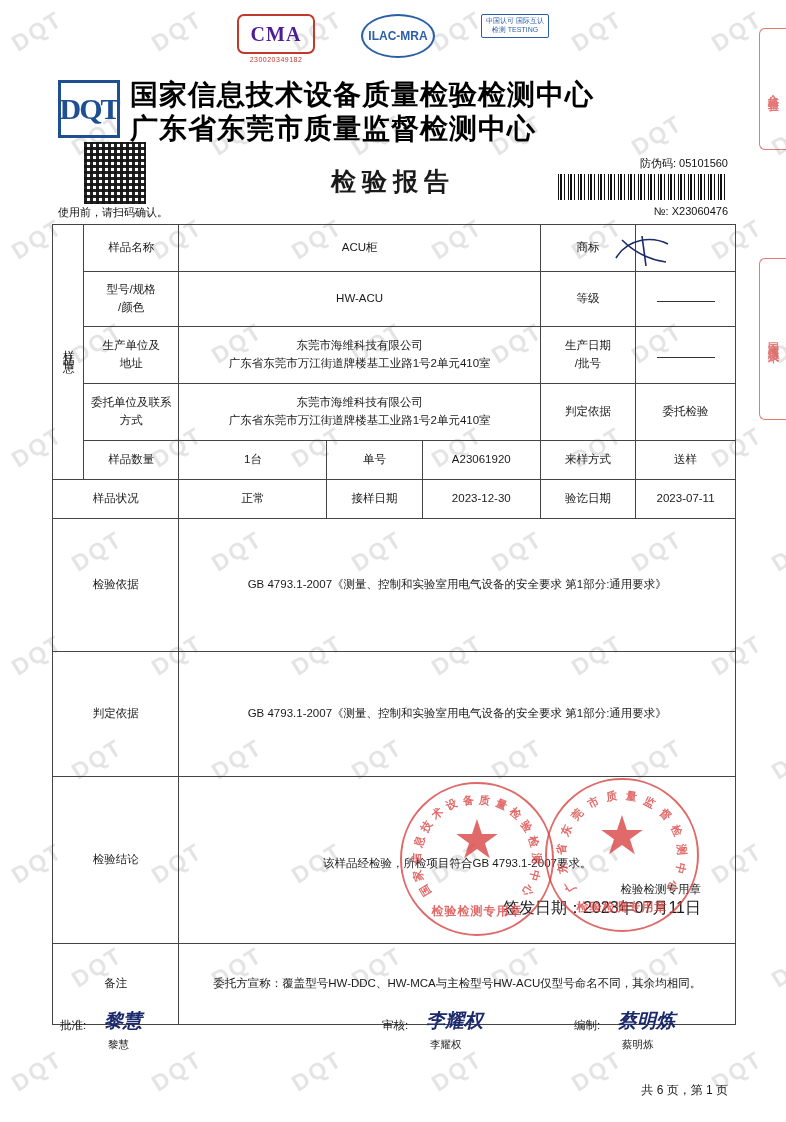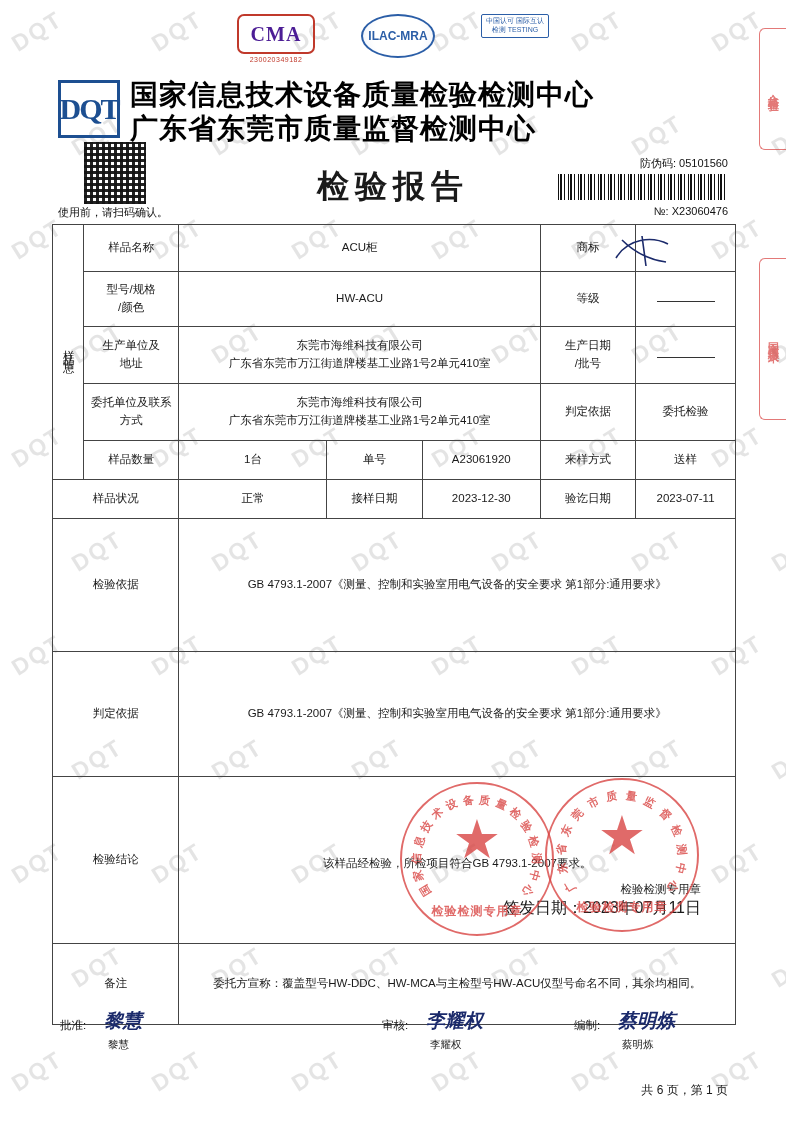--- a/index.html
+++ b/index.html
@@ -87,21 +87,21 @@
     background:
       repeating-linear-gradient(90deg,#111 0 3px,#fff 3px 6px),
       repeating-linear-gradient(0deg,#111 0 3px,#fff 3px 6px);
     background-blend-mode:multiply;
     opacity:.92;
   }
 
   
   .report-title{
     position:absolute;top:165px;left:0;width:786px;text-align:center;
-    font-size:32px;font-weight:bold;letter-spacing:6px;
+    font-size:25px;font-weight:bold;letter-spacing:6px;
     font-family:"DejaVu Sans",sans-serif;
   }
 
   
   .anti-fake{
     position:absolute;right:58px;top:156px;font-size:11px;color:#111;
   }
   .barcode{
     position:absolute;right:58px;top:174px;width:170px;height:26px;
     background:repeating-linear-gradient(90deg,

